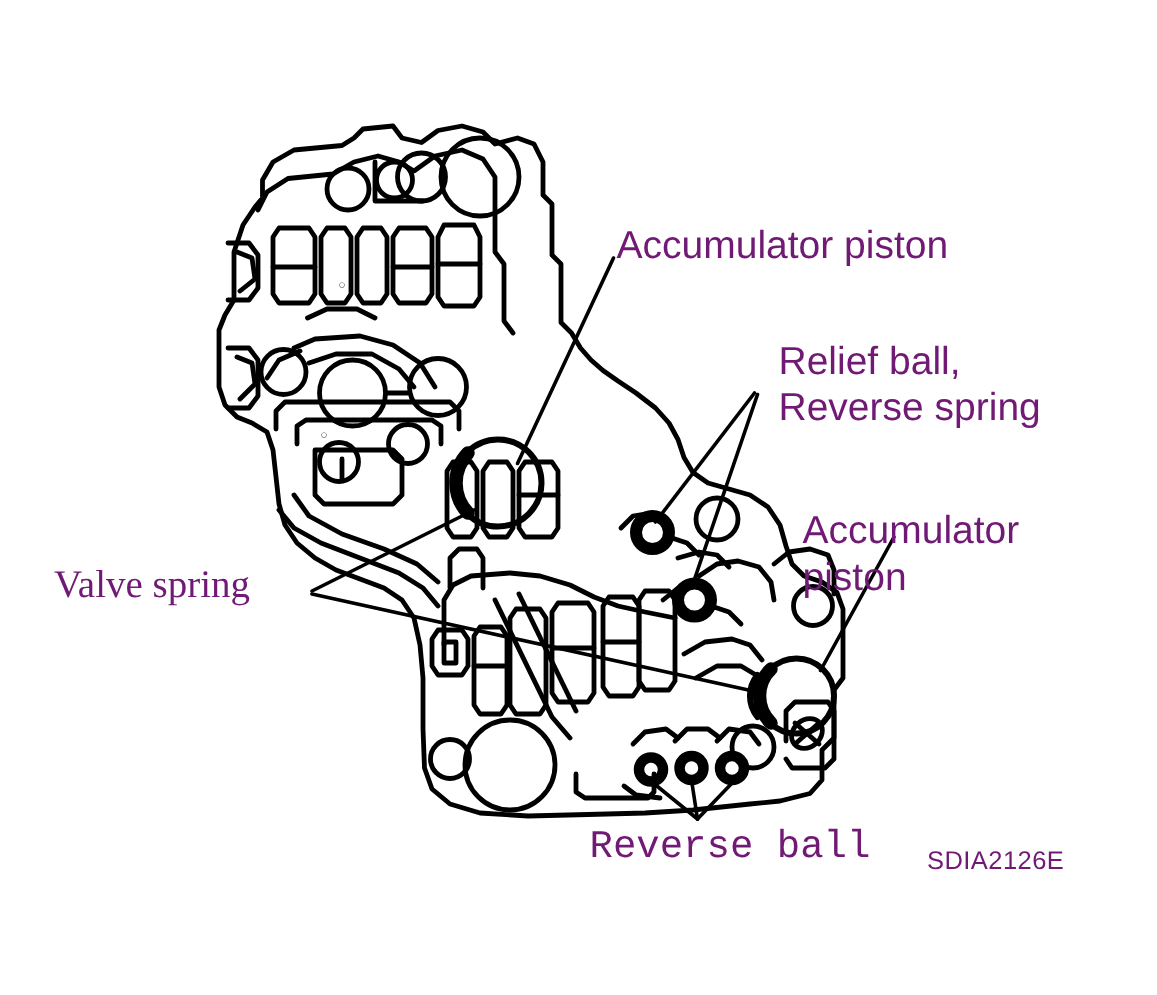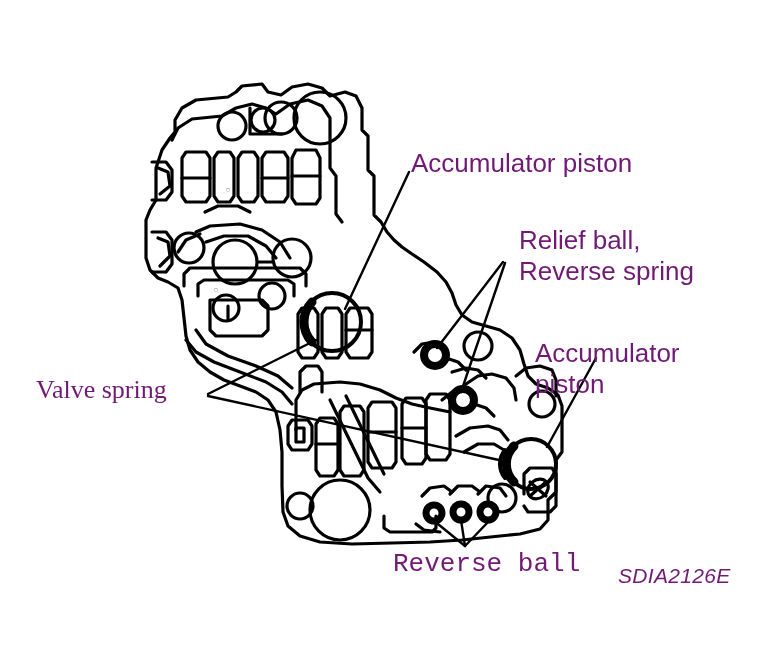--- a/index.html
+++ b/index.html
@@ -2,21 +2,21 @@
 <html><head>
 <meta charset="utf-8">
 <style>
   html,body{margin:0;padding:0;background:#ffffff;}
   body{width:771px;height:663px;position:relative;overflow:hidden;
        font-family:"Liberation Sans",sans-serif;color:#000;}
   #figure{position:absolute;left:0;top:0;width:771px;height:663px;}
   .label{position:absolute;white-space:pre;line-height:1.18;color:#701a75;
          font-family:"Liberation Sans",sans-serif;font-weight:400;}
   .lbl-main{font-size:26px;}
-  .lbl-code{font-size:21px;letter-spacing:.3px;font-style:italic;}
+  .lbl-code{font-size:17px;letter-spacing:.3px;}
   #lbl-accum-top{left:411px;top:148px;}
   #lbl-relief{left:519px;top:225px;}
   #lbl-accum-right{left:535px;top:306px;margin-top:32px;}
   #lbl-valve-spring{left:36px;top:375px;font-family:Liberation Serif, serif;}
   #lbl-reverse{left:393px;top:549px;font-family:Liberation Mono, monospace;}
   #lbl-code{left:618px;top:564px;}
 </style>
 </head>
 <body>
 

